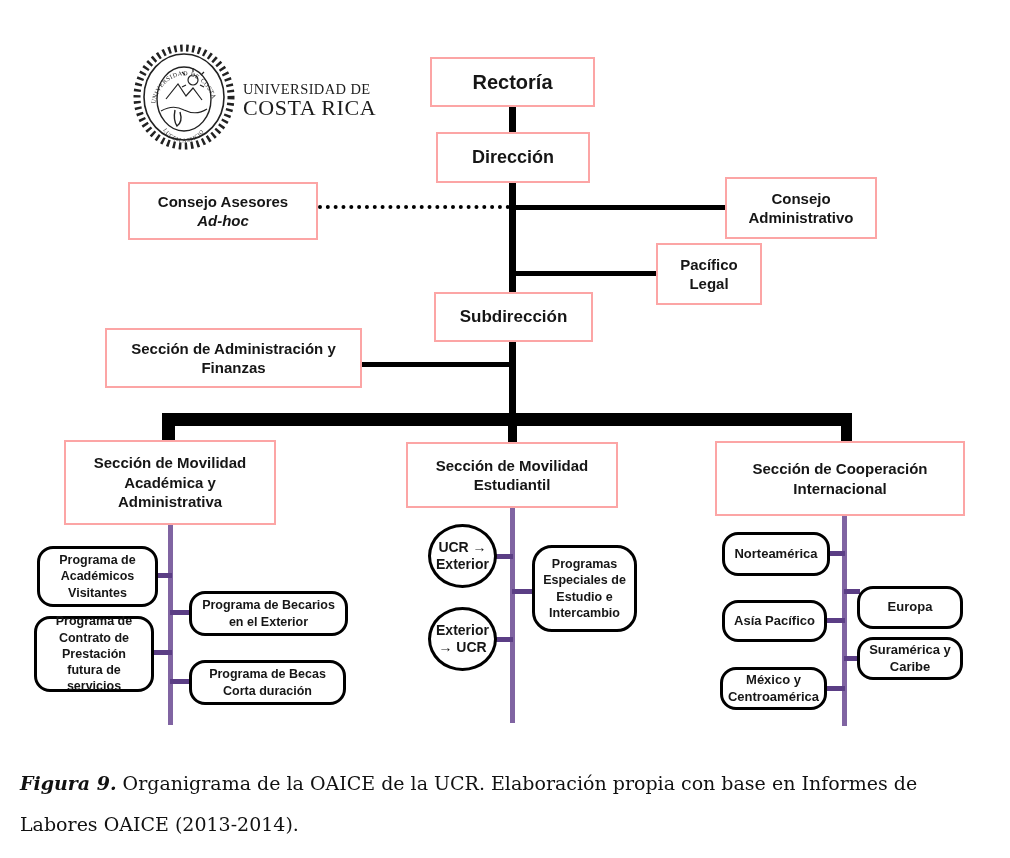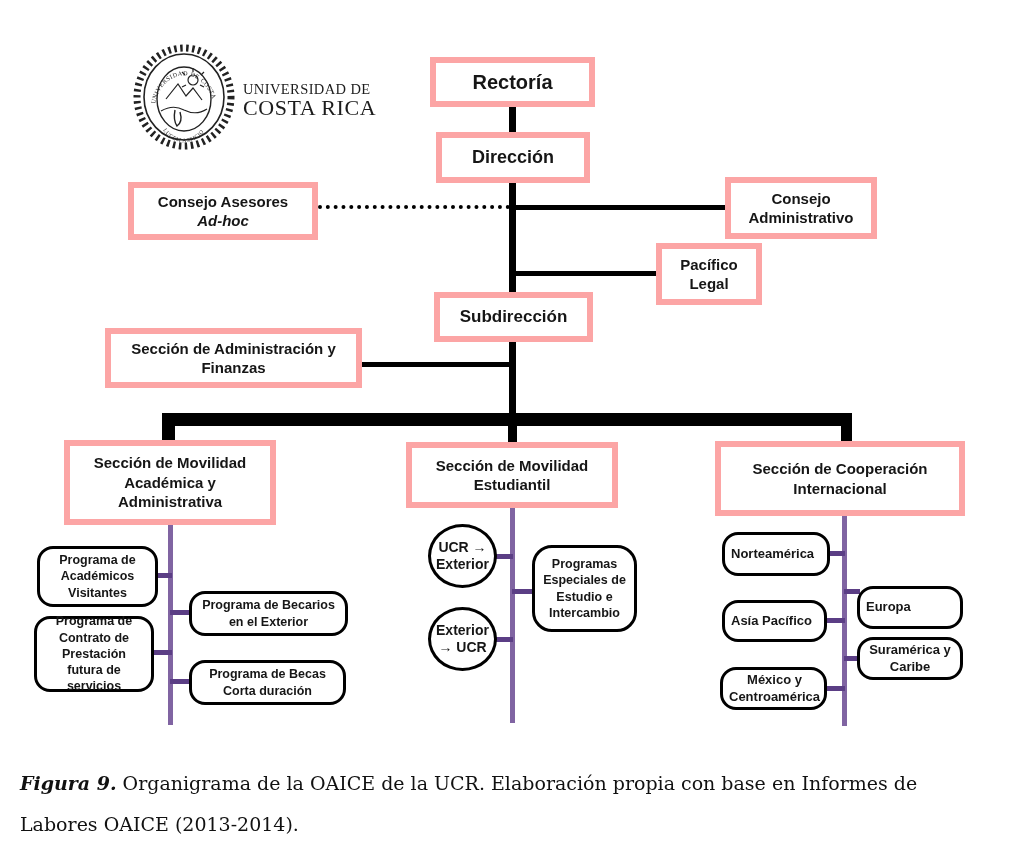--- a/index.html
+++ b/index.html
@@ -1,22 +1,22 @@
 <!DOCTYPE html>
 <html><head>
 <meta charset="utf-8">
 <style>
   html,body{margin:0;padding:0;background:#ffffff;}
   #figure{position:relative;width:1010px;height:858px;background:#ffffff;overflow:hidden;
           font-family:"Liberation Sans",sans-serif;color:#161616;}
-  .box{position:absolute;background:#fff;border:6px solid #fca5a5;display:flex;flex-direction:column;
+  .box{position:absolute;background:#fff;border:2px solid #fca5a5;display:flex;flex-direction:column;
        align-items:center;justify-content:center;text-align:center;font-weight:bold;
        line-height:1.3;box-sizing:border-box;padding:2px 10px;}
   .rbox{position:absolute;background:#fff;border:3px solid #000;border-radius:16px;display:flex;flex-direction:column;
-        align-items:flex-start;justify-content:center;text-align:center;font-weight:bold;
+        align-items:center;justify-content:center;text-align:center;font-weight:bold;
         line-height:1.3;box-sizing:border-box;padding:2px 6px;font-size:12.5px;}
   .circle{position:absolute;background:#fff;border:3px solid #000;border-radius:50%;display:flex;flex-direction:column;
         align-items:center;justify-content:center;text-align:center;font-weight:bold;
         line-height:1.25;box-sizing:border-box;font-size:14px;}
   .hline,.vline{position:absolute;background:#000;}
   .pline{position:absolute;background:#8064A2;}
   .ptick{position:absolute;background:#5B3E85;}
   .dotline{position:absolute;height:0;border-top:4px dotted #000;}
   .italic{font-style:italic;}
   .caption{position:absolute;left:20px;top:763px;width:978px;font-family:"DejaVu Serif","Liberation Serif",serif;

